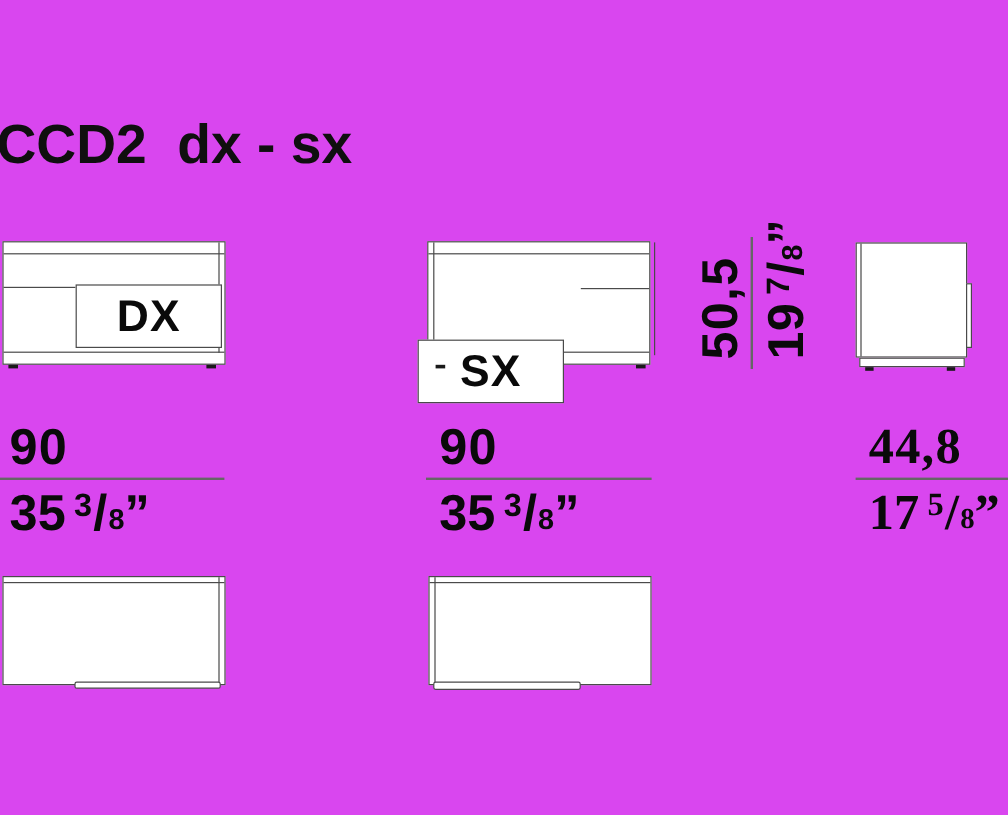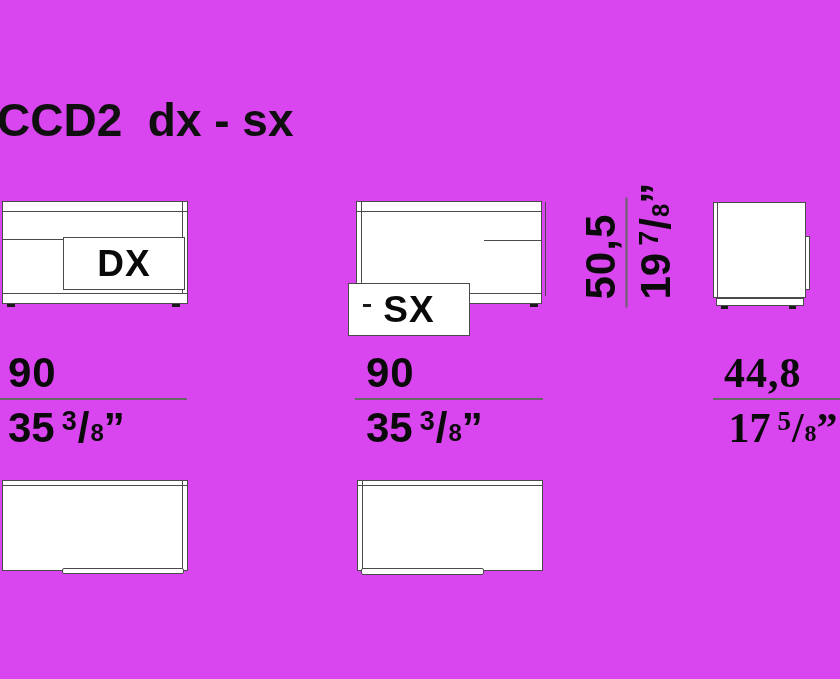--- a/index.html
+++ b/index.html
@@ -100,21 +100,21 @@
 
   <div class="dim" style="left:355px;top:352px;width:188px;">
     <div class="metric" style="padding-left:11px;">90</div>
     <div class="rule"></div>
     <div class="imperial" style="padding-left:11px;"><span>35</span><span class="fnum">3</span><span class="fslash">/</span><span class="fden">8</span><span class="fmark">”</span></div>
   </div>
 
   <div class="dim" style="left:713px;top:352px;width:127px;font-family:Liberation Serif, serif;">
     <div class="metric" style="padding-left:11px;">44,8</div>
     <div class="rule"></div>
-    <div class="imperial" style="padding-left:11px;text-align:center;"><span>17</span><span class="fnum">5</span><span class="fslash">/</span><span class="fden">8</span><span class="fmark">”</span></div>
+    <div class="imperial" style="padding-left:11px;"><span>17</span><span class="fnum">5</span><span class="fslash">/</span><span class="fden">8</span><span class="fmark">”</span></div>
   </div>
 
   <div class="outline" style="left:2px;top:480px;width:186px;height:91px;">
     <div class="hline" style="left:0;top:4px;width:184px;"></div>
     <div class="vline" style="left:179px;top:0;height:89px;"></div>
   </div>
   <div class="outline" style="left:62px;top:568px;width:122px;height:6px;border-radius:2px;"></div>
 
   <div class="outline" style="left:357px;top:480px;width:186px;height:91px;">
     <div class="hline" style="left:0;top:4px;width:184px;"></div>

